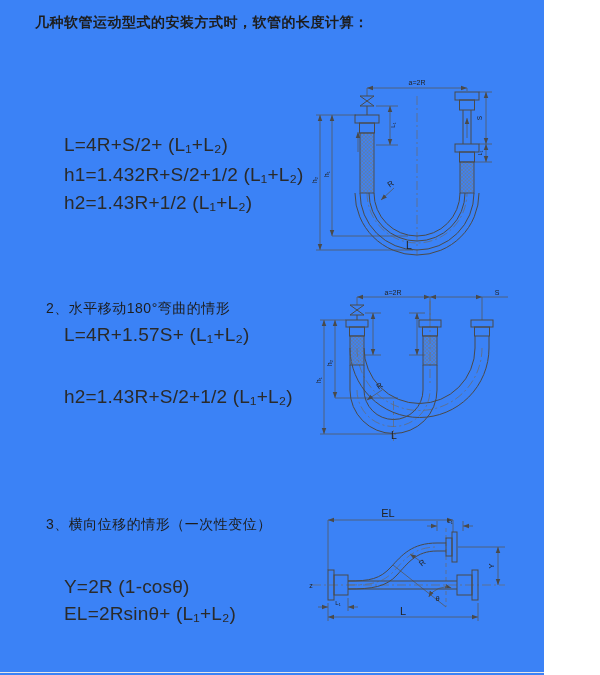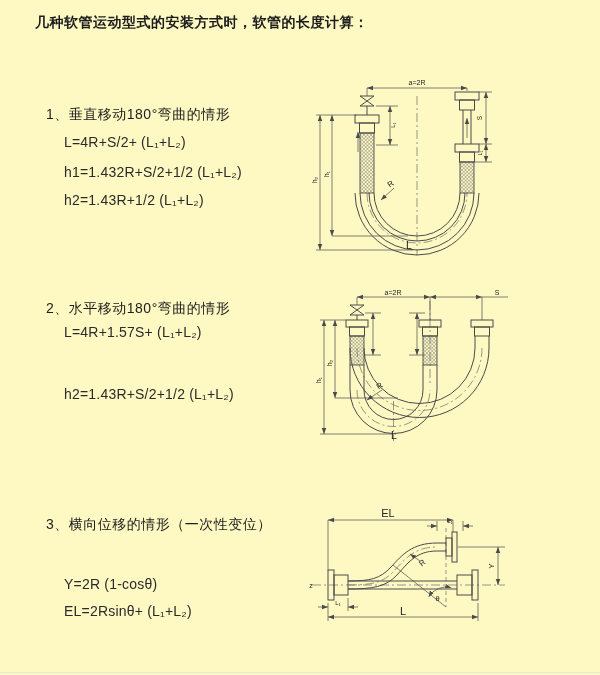--- a/index.html
+++ b/index.html
@@ -1,37 +1,36 @@
 <!DOCTYPE html>
 <html><head>
 <meta charset="utf-8">
 <style>
   html,body{margin:0;padding:0;background:#ffffff;}
-  .page{position:relative;width:600px;height:675px;background:#fef9c3;overflow:hidden;
+  .page{position:relative;width:544px;height:675px;background:#3b82f6;overflow:hidden;
         font-family:"Liberation Sans","DejaVu Sans",sans-serif;color:#1d1d1d;}
   .title{position:absolute;left:35px;top:14px;font-size:14px;font-weight:bold;letter-spacing:.5px;}
   .sec-heading{position:absolute;left:46px;font-size:14px;letter-spacing:.5px;color:#1d1d1d;}
-  .formula{position:absolute;left:64px;font-size:14px;letter-spacing:.2px;color:#2a2a2a;}
+  .formula{position:absolute;left:64px;font-size:19px;letter-spacing:.2px;color:#2a2a2a;}
   svg{position:absolute;}
   svg text{font-family:"Liberation Sans","DejaVu Sans",sans-serif;fill:#222;}
   .ln{stroke:#4a4a4a;stroke-width:1;fill:none;}
   .thin{stroke:#555;stroke-width:.75;fill:none;}
   .cl{stroke:#6a6a6a;stroke-width:.7;fill:none;stroke-dasharray:9 3 2 3;}
   .dash{stroke:#6a6a6a;stroke-width:.7;fill:none;stroke-dasharray:4 3;}
   .braid{stroke:#4a4a4a;stroke-width:.9;}
   .scanline{position:absolute;left:0;right:0;bottom:2px;height:1px;background:#e6e6e6;}
 </style>
 </head>
 <body>
 
 <div class="page">
 
   <div class="title">几种软管运动型式的安装方式时，软管的长度计算：</div>
 
-  <div class="sec-heading" style="top:106px">1、垂直移动180°弯曲的情形</div>
   <div class="formula" style="top:134px">L=4R+S/2+ (L₁+L₂)</div>
   <div class="formula" style="top:164px">h1=1.432R+S/2+1/2 (L₁+L₂)</div>
   <div class="formula" style="top:192px">h2=1.43R+1/2 (L₁+L₂)</div>
 
   <div class="sec-heading" style="top:300px">2、水平移动180°弯曲的情形</div>
   <div class="formula" style="top:324px">L=4R+1.57S+ (L₁+L₂)</div>
   <div class="formula" style="top:386px">h2=1.43R+S/2+1/2 (L₁+L₂)</div>
 
   <div class="sec-heading" style="top:516px">3、横向位移的情形（一次性变位）</div>
   <div class="formula" style="top:576px">Y=2R (1-cosθ)</div>

